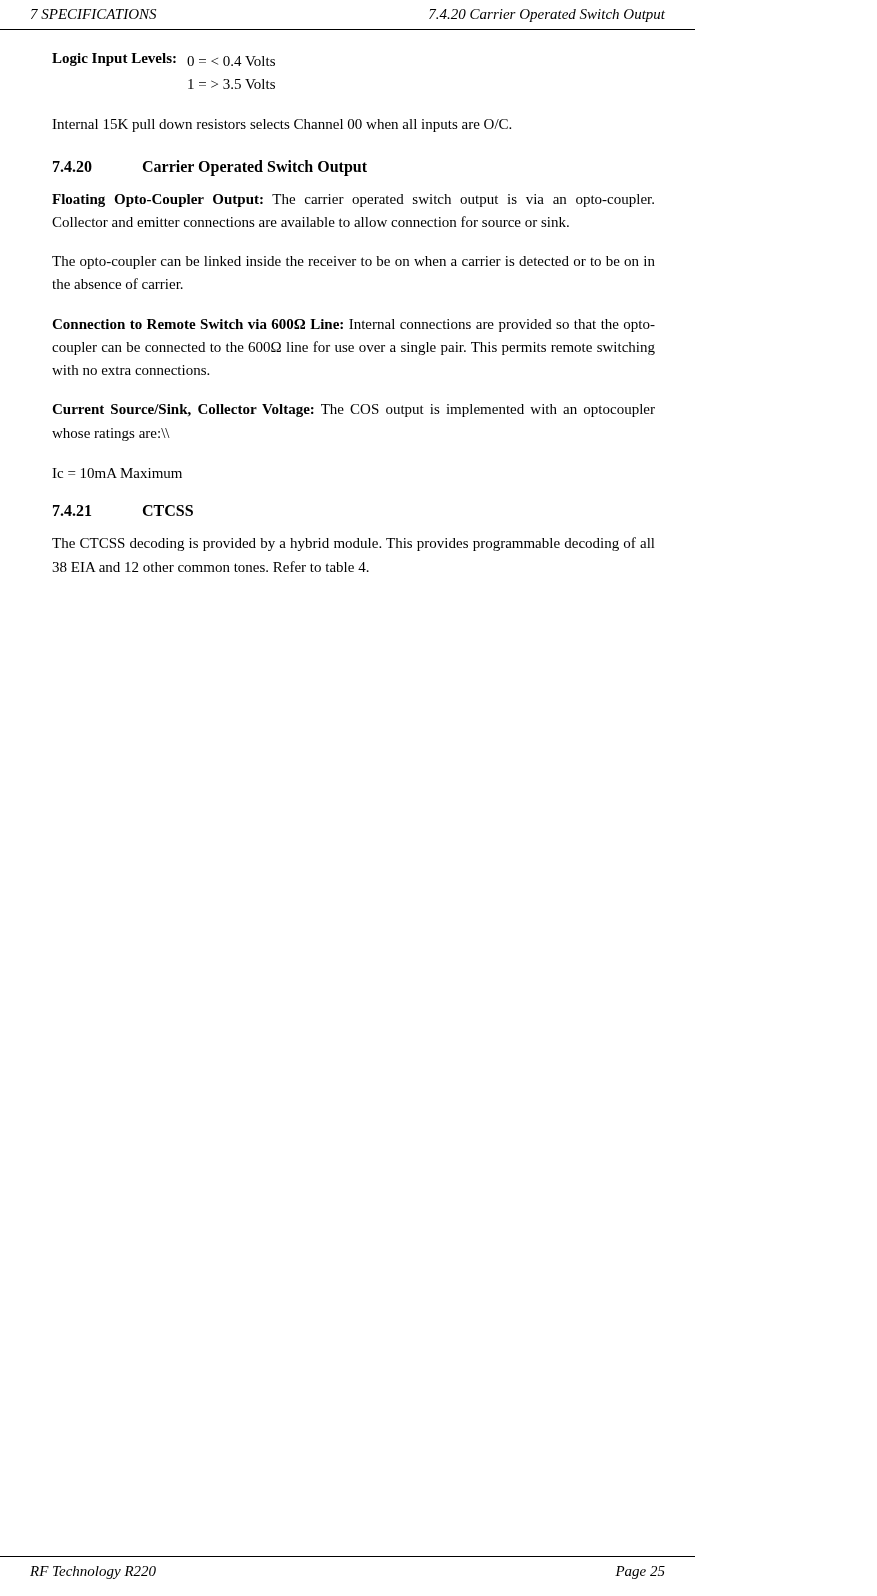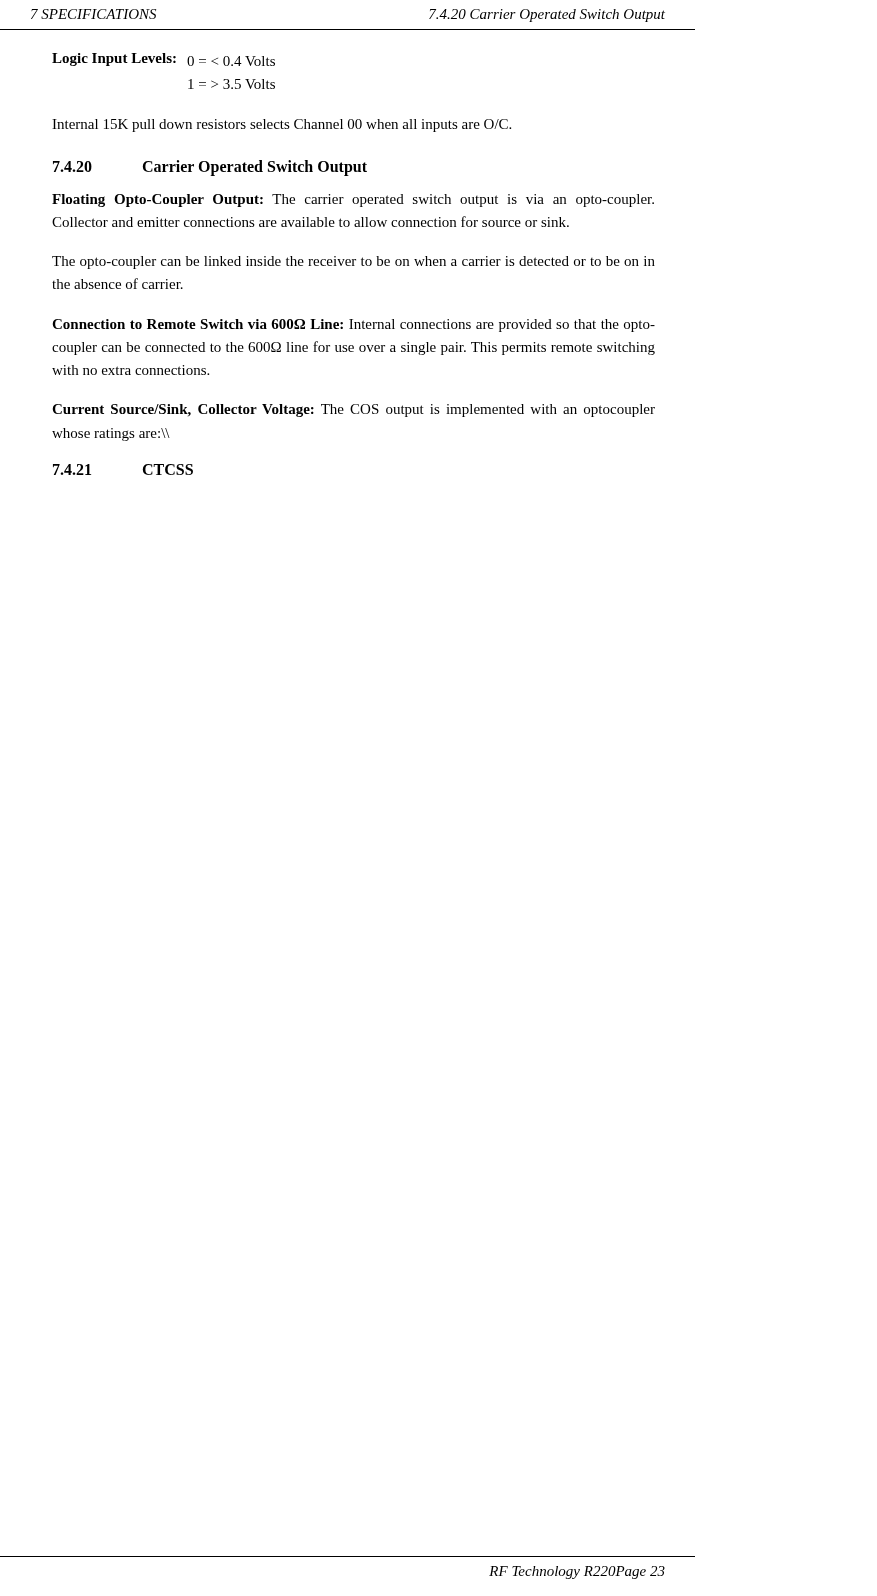--- a/index.html
+++ b/index.html
@@ -131,21 +131,21 @@
       margin-top: 6px;
     }
 
     
     .page-footer {
       position: absolute;
       bottom: 10px;
       left: 0;
       right: 0;
       display: flex;
-      justify-content: flex-end;
+      justify-content: space-between;
       padding: 6px 30px;
       border-top: 1px solid #000;
       font-size: 15px;
       font-style: italic;
     }
   </style>
 </head>
 <body>
 
 <div class="page-container">
@@ -184,28 +184,30 @@
       <span class="bold-term">Connection to Remote Switch via 600Ω Line:</span><span>  Internal connections are provided so that  the  opto-coupler  can  be  connected  to  the  600Ω  line  for  use  over  a  single  pair. This permits remote switching with no extra connections.</span>
     </div>
 
     <div style="margin-bottom: 10px;"></div>
 
     <div class="paragraph">
       <span class="bold-term">Current Source/Sink, Collector Voltage:</span><span>   The COS output is implemented with an optocoupler whose ratings are:\\</span>
     </div>
 
     <div class="spec-lines">
+      <div>Ic  =  10mA Maximum</div>
     </div>
 
     <div class="section-heading-2">
       <span class="section-number">7.4.21</span>
       <span class="section-title">CTCSS</span>
     </div>
 
+    <div class="paragraph">The CTCSS decoding is provided by a hybrid module.  This provides programmable decoding of all 38 EIA  and 12 other common tones.  Refer to table 4.</div>
 
   </div>
 
   <div class="page-footer">
     <span>RF Technology   R220</span>
-    <span>Page 23</span>
+    <span>Page 25</span>
   </div>
 
 </div>
 
 </body></html>

